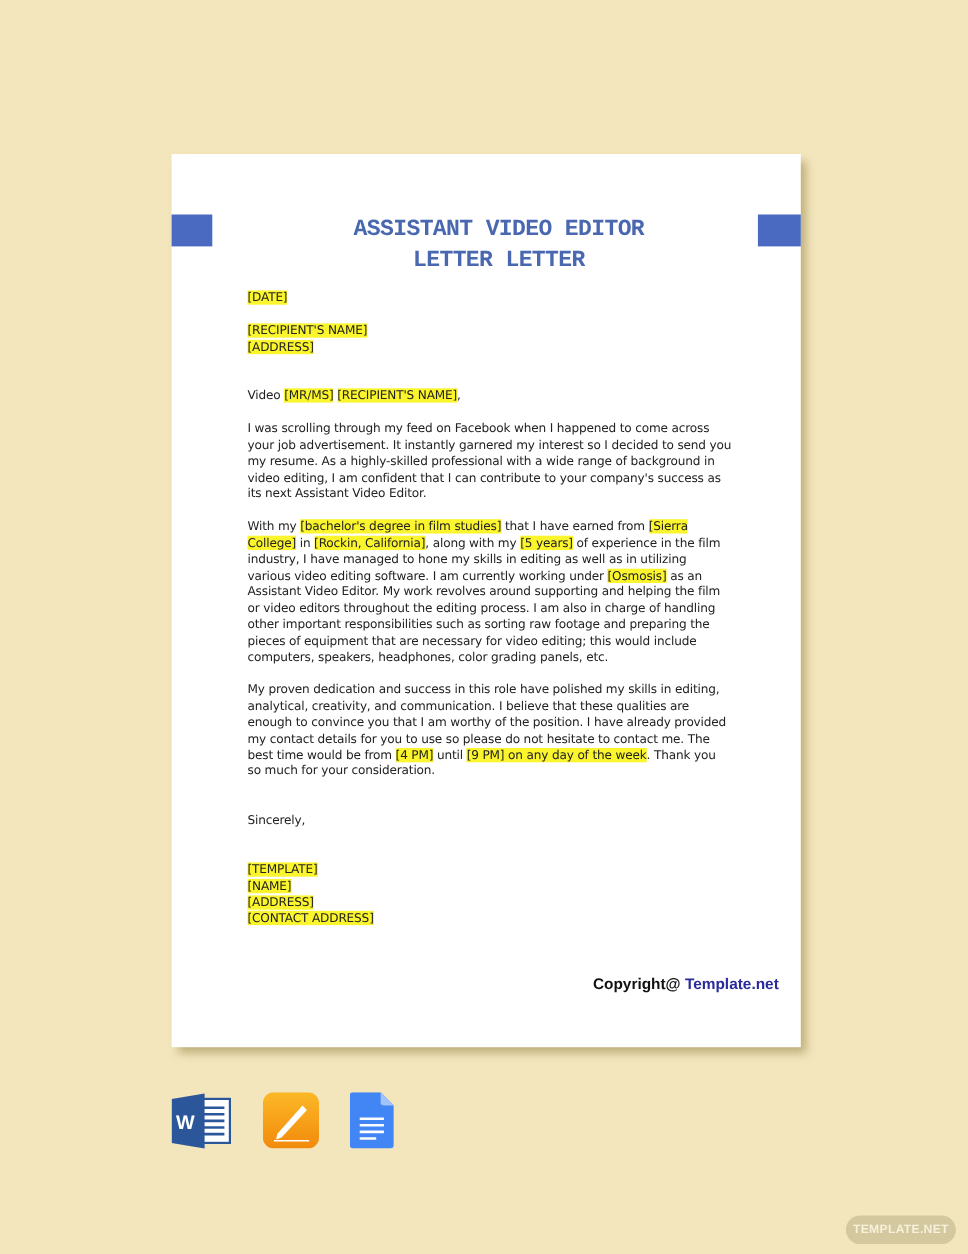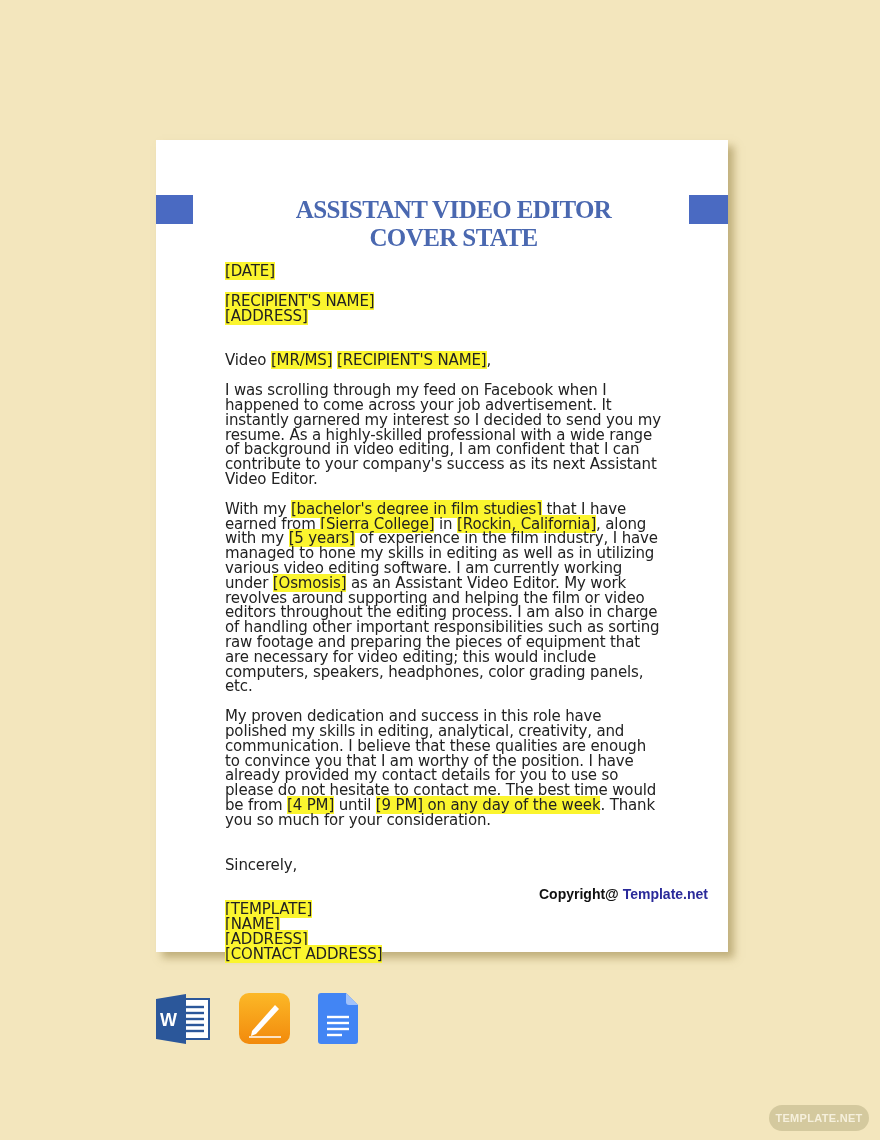--- a/index.html
+++ b/index.html
@@ -11,27 +11,27 @@
   .page {
     position:absolute; left:156px; top:140px; width:572px; height:812px;
     background:#ffffff;
     box-shadow: 6px 6px 8px rgba(150,130,70,0.55);
   }
   .bar { position:absolute; top:55px; height:29px; background:#4a6ac2; }
   .bar.left { left:0; width:37px; }
   .bar.right { right:0; width:39px; }
   .title {
     position:absolute; left:0; right:0; top:56px; text-align:center;
-    color:#4a68b0; font-weight:bold; font-size:25px; line-height:28px;
-    font-family:Liberation Serif, serif; letter-spacing:-0.6px;padding-left:23px;
+    color:#4a68b0; font-weight:bold; font-size:21px; line-height:28px;
+    font-family:Liberation Mono, monospace; letter-spacing:-0.6px;padding-left:23px;
   }
   .content {
     position:absolute; left:69px; top:124px; width:440px;
     font-family:"DejaVu Sans", sans-serif;
-    font-size:15px; line-height:14.8px; color:#222;
+    font-size:11px; line-height:14.8px; color:#222;
     letter-spacing:-0.15px;
   }
   .hl { background:#fbf52e; }
   .blk { margin:0; }
   .gap1 { height:15px; }
   .gap2 { height:30px; }
   .copyright {
     position:absolute; left:383px; top:746px;
     font-family:"Liberation Sans", sans-serif; font-size:14px; color:#111;font-weight:bold;
   }
@@ -46,21 +46,21 @@
   }
 </style>
 </head>
 <body>
 
 <div class="page">
   <div class="bar left"></div>
   <div class="bar right"></div>
   <div class="title">
     <div>ASSISTANT VIDEO EDITOR</div>
-    <div>COVER STATE</div>
+    <div>LETTER LETTER</div>
   </div>
 
   <div class="content">
     <p class="blk"><span class="hl">[DATE]</span></p>
     <div class="gap1"></div>
     <p class="blk"><span class="hl">[RECIPIENT'S NAME]</span></p>
     <p class="blk"><span class="hl">[ADDRESS]</span></p>
     <div class="gap2"></div>
     <p class="blk"><span>Video </span><span class="hl">[MR/MS]</span> <span class="hl">[RECIPIENT'S NAME]</span><span>,</span></p>
     <div class="gap1"></div>

